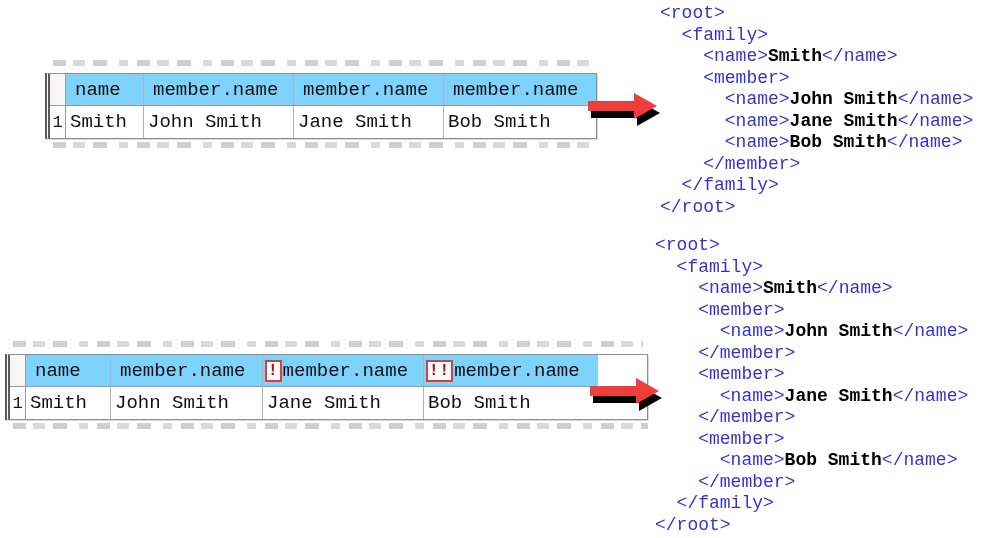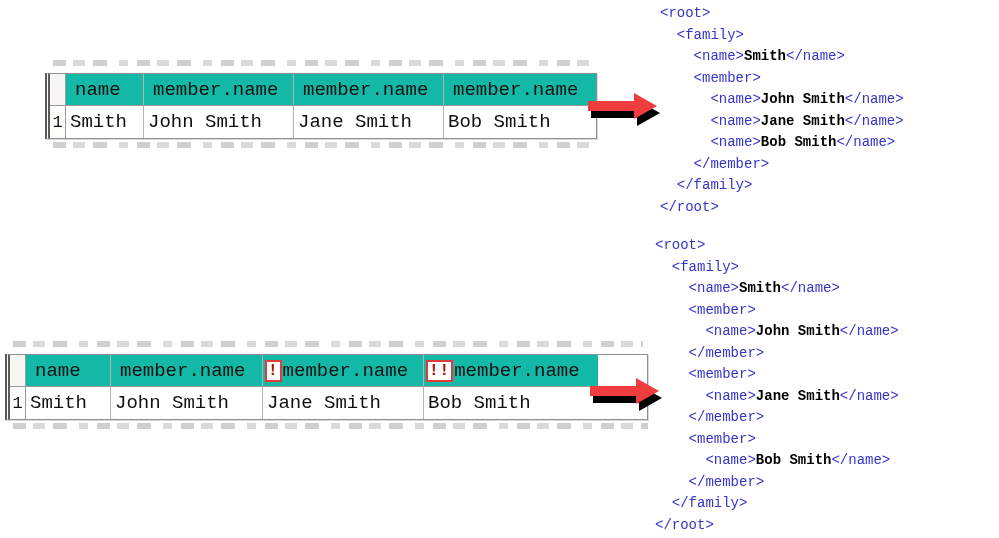--- a/index.html
+++ b/index.html
@@ -22,21 +22,21 @@
   .strip.bottom{margin-top:3px;}
   .grid{
     display:flex;background:#ffffff;
     border:1px solid #8f8f8f;border-left:5px double #5a5a5a;
     box-shadow:1px 1px 0 #d9d9d9;
   }
   .gutter{width:15px;display:flex;flex-direction:column;border-right:1px solid #9a9a9a;background:#fdfdfc;}
   .gutter-head{height:31px;border-bottom:1px solid #9a9a9a;background:#f7f6f3;}
   .gutter-cell{flex:1;display:flex;align-items:center;justify-content:center;font-size:17px;color:#111;}
   .cols{display:flex;flex-direction:column;}
-  .t-header{display:flex;height:31px;background:#14b8a6;border-bottom:1px solid #9a9a9a;text-align:right;}
+  .t-header{display:flex;height:31px;background:#7dd3fc;border-bottom:1px solid #9a9a9a;text-align:right;}
   .t-row{display:flex;height:32px;background:#ffffff;}
   .t-cell{
     box-sizing:border-box;display:flex;align-items:center;
     border-right:1px solid #b3b3b3;font-size:19px;color:#101010;
     white-space:pre;overflow:hidden;
   }
   .t-cell:last-child{border-right:none;}
   .t-head-cell{padding-left:9px;}
   .t-head-cell.flagged{padding-left:2px;}
   .t-data-cell{padding-left:4px;}
@@ -51,21 +51,21 @@
   
   .arrow{position:absolute;width:70px;height:26px;filter:drop-shadow(3px 7px 0 #000);}
   .arrow-shaft{position:absolute;left:0;top:8px;width:48px;height:10px;background:var(--arrow-red,#ef3d3d);}
   .arrow-head{
     position:absolute;left:46px;top:0;width:0;height:0;
     border-left:23px solid var(--arrow-red,#ef3d3d);
     border-top:13px solid transparent;border-bottom:13px solid transparent;
   }
 
   
-  .xml{position:absolute;font-size:14px;line-height:21.5px;}
+  .xml{position:absolute;font-size:18px;line-height:21.5px;}
   .xml-line{white-space:pre;}
   .xml .tag{color:var(--xml-tag,#3434cb);}
   .xml .value{color:var(--xml-value,#000000);font-weight:bold;}
 </style>
 </head>
 <body>
 
 <div class="canvas">
 
   <section class="sheet" style="left:45px;top:60px;">

